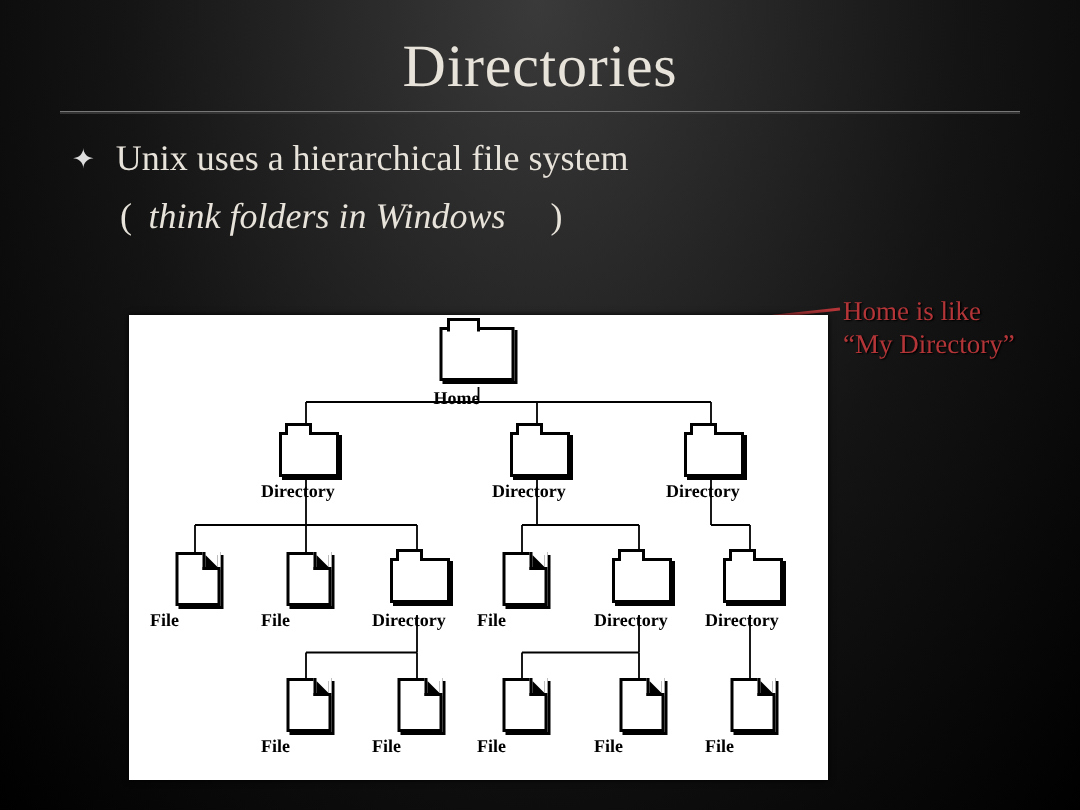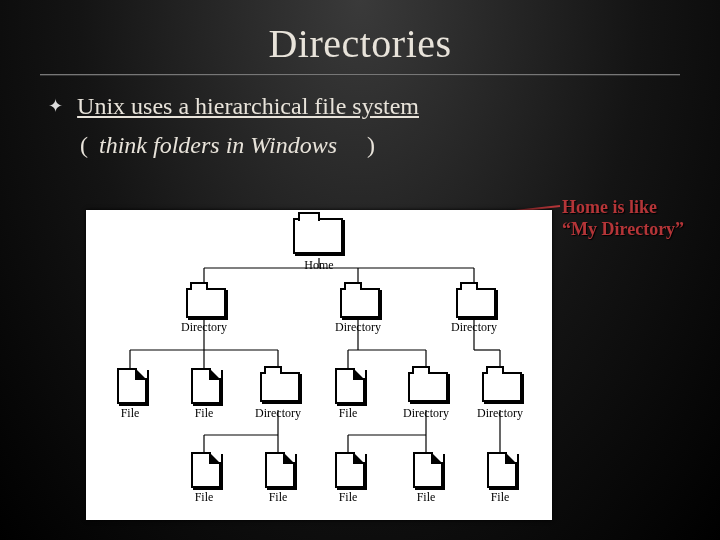--- a/index.html
+++ b/index.html
@@ -45,21 +45,20 @@
     gap: 14px;
   }
   .bullet-glyph {
     font-size: 18px;
     line-height: 28px;
     color: #ddd;
   }
   .bullet-text {
     font-size: 24px;
     line-height: 28px;
-    text-decoration: underline;
   }
   .subline {
     position: absolute;
     top: 132px;
     left: 80px;
     font-size: 24px;
   }
   .subline .italic { font-style: italic; margin-left: 11px; }
 
   
@@ -74,24 +73,25 @@
     color: #000;
     font-family: "Times New Roman", Georgia, serif;
     font-size: 13px;
   }
   .diagram .node {
     position: absolute;
     text-align: center;
   }
   .diagram .label {
     position: absolute;
-    text-align: center;
+    text-align: left;
     width: 60px;
     transform: translateX(-30px);
     font-size: 12px;
+    font-weight: bold;
   }
 
   
   .folder {
     position: relative;
     width: 36px;
     height: 26px;
     border: 2px solid #000;
     background: #fff;
     box-shadow: 2px 2px 0 #000;
@@ -165,21 +165,21 @@
     height: 100%;
   }
   .lines line { stroke: #000; stroke-width: 1.2; }
 
   
   .annotation {
     position: absolute;
     top: 196px;
     left: 562px;
     color: #b43538;
-    font-weight: bold;
+    font-weight: normal;
     font-size: 18px;
     line-height: 22px;
     text-shadow: 1px 1px 1px #000;
   }
   .callout-svg {
     position: absolute;
     top: 200px;
     left: 140px;
     width: 440px;
     height: 60px;

